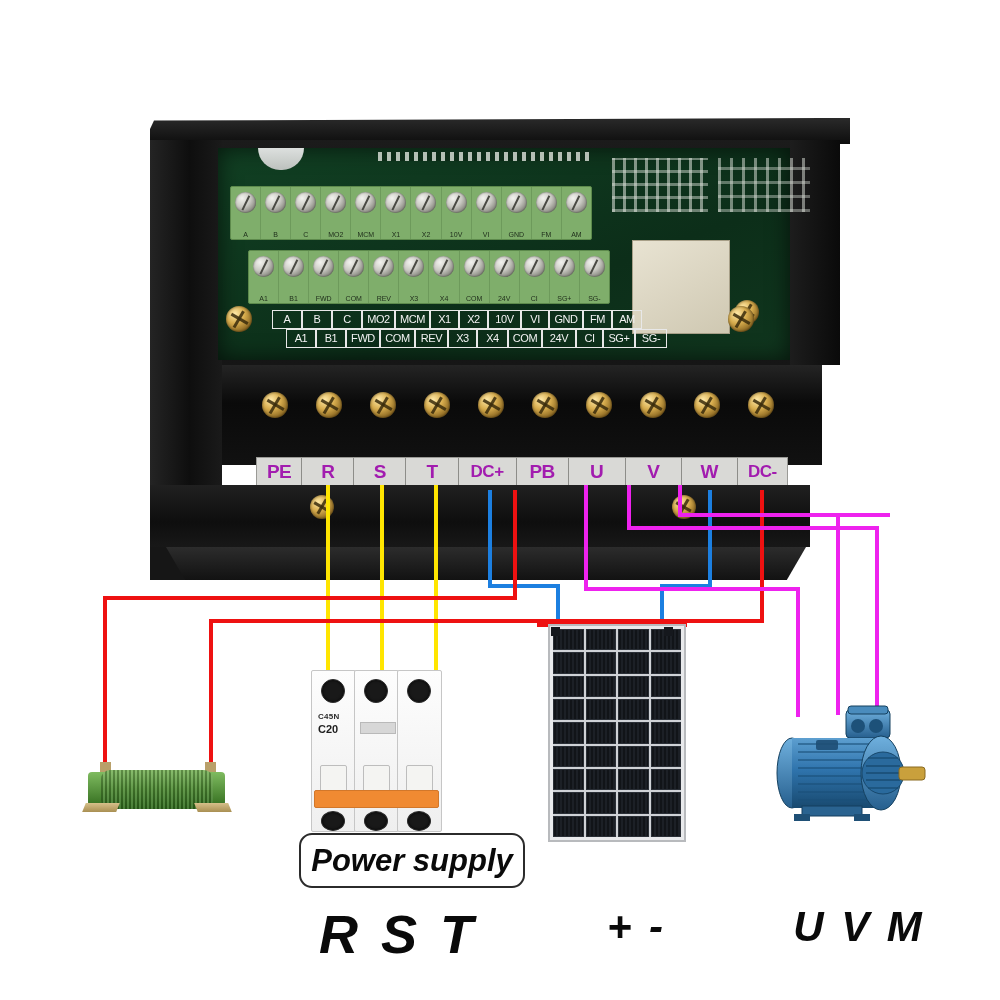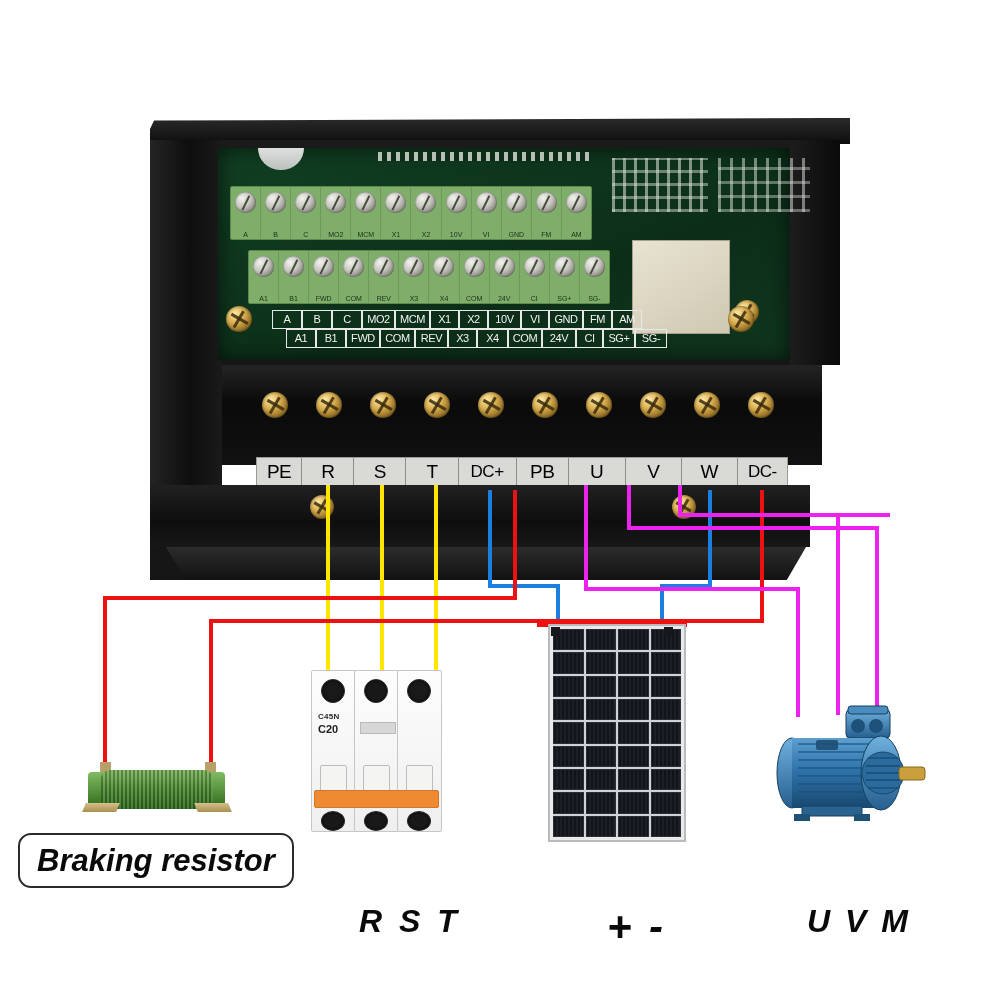--- a/index.html
+++ b/index.html
@@ -13,21 +13,21 @@
   .lbl{position:absolute;font-family:"Liberation Sans",sans-serif;}
 
   
   .legend-row{position:absolute;display:flex;}
   .legend-cell{border:1px solid #e8e8e8;color:#f2f2f2;
       font-size:11px;line-height:1;display:flex;align-items:center;
       justify-content:center;letter-spacing:-.4px;}
 
   .pwr-strip{position:absolute;display:flex;background:#d9d9d6;border:1px solid #9a9a96;}
   .pwr-cell{border-right:1px solid #8d8d89;display:flex;align-items:center;
-      justify-content:center;color:#000000;font-size:19px;font-weight:400;
+      justify-content:center;color:#a21caf;font-size:19px;font-weight:700;
       font-family:"Liberation Sans",sans-serif;letter-spacing:-.5px;}
   .pwr-cell:last-child{border-right:none;}
 
   
   .grn-block{position:absolute;background:#7fae6b;
       border:1px solid #5d8a4c;border-radius:2px;display:flex;}
   .grn-pin{flex:1;position:relative;border-right:1px solid #6d9a5b;}
   .grn-pin:last-child{border-right:none;}
   .screw{position:absolute;border-radius:50%;
       background:radial-gradient(circle at 34% 30%,#f2f2ee 0%,#c9c9c2 42%,#8e8e86 72%,#5f5f59 100%);
@@ -459,19 +459,19 @@
       <rect x="131" y="67" width="26" height="13" rx="3" fill="#c9a03c" stroke="#8a6a20"></rect>
 
       <rect x="34" y="106" width="60" height="10" fill="#2a6390" stroke="#153f5f"></rect>
       <rect x="26" y="114" width="16" height="7" fill="#1f5076"></rect>
       <rect x="86" y="114" width="16" height="7" fill="#1f5076"></rect>
 
       <rect x="48" y="40" width="22" height="10" rx="2" fill="#1e4e74" opacity=".9"></rect>
     </svg>
   </div>
 
-  <div class="cap" style="left:18px;top:833px;width:272px;height:51px;font-size:31px;">Braking resistor</div>
-
-  <div class="term" style="left:299px;top:903px;width:222px;font-size:32px;letter-spacing:4px;">R S T</div>
+  <div class="cap" style="left:299px;top:833px;width:222px;height:51px;font-size:31px;">Power supply</div>
+
+  <div class="term" style="left:287px;top:903px;width:222px;font-size:54px;letter-spacing:4px;">R S T</div>
   <div class="term" style="left:529px;top:903px;width:215px;font-size:42px;letter-spacing:3px;">+ -</div>
-  <div class="term" style="left:766px;top:903px;width:186px;font-size:32px;letter-spacing:3px;">U V M</div>
+  <div class="term" style="left:766px;top:903px;width:186px;font-size:42px;letter-spacing:3px;">U V M</div>
 
 </div>
 
 </body></html>

